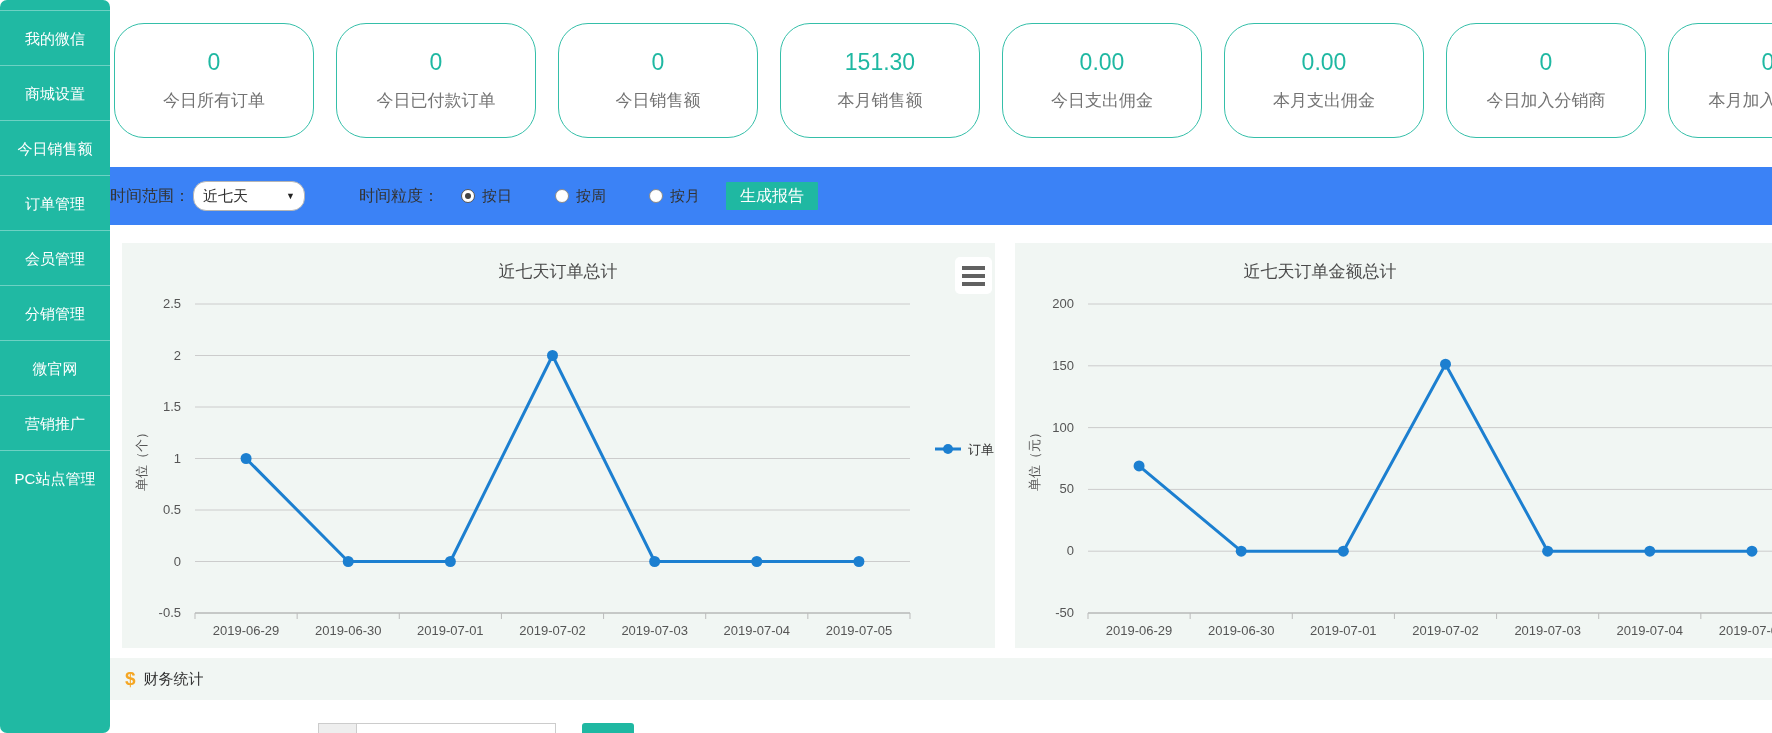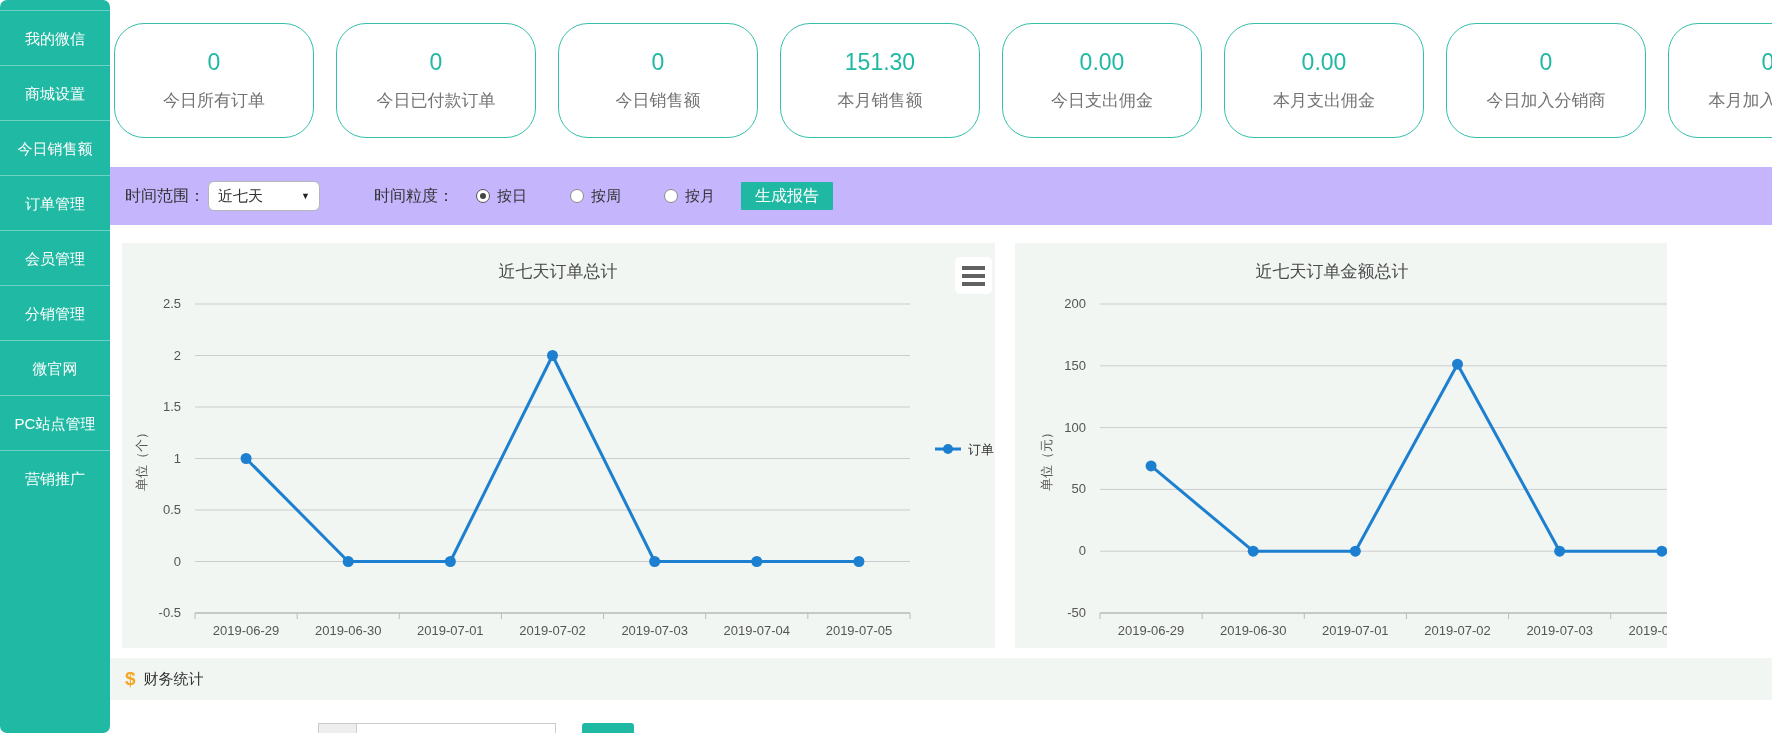--- a/index.html
+++ b/index.html
@@ -29,27 +29,27 @@
   }
   .stat-card {
     flex: 0 0 200px; height: 115px;
     border: 1px solid #35bfa9; border-radius: 30px; background: #fff;
     display: flex; flex-direction: column; align-items: center; justify-content: center;
   }
   .stat-value { font-size: 23px; color: #1fb8a2; }
   .stat-label { font-size: 17px; color: #737373; margin-top: 13px; }
   
   .filter-bar {
-    background: #c4b5fd; height: 58px;
-    display: flex; align-items: center; padding-left: 15px;
+    background: #3b82f6; height: 58px;
+    display: flex; align-items: center; 
   }
   .filter-label { font-size: 16px; color: #333; }
   .select-box {
     width: 112px; height: 30px; margin-left: 3px;
-    background: #fff; border: 1px solid #b5b5b5; border-radius: 6px;
+    background: #fff; border: 1px solid #b5b5b5; border-radius: 13px;
     display: flex; align-items: center; justify-content: space-between;
     padding: 0 9px; font-size: 15px; color: #333; cursor: pointer;
   }
   .select-caret { font-size: 9px; color: #222; }
   .gran-label { margin-left: 54px; }
   .radio-group { display: flex; align-items: center; margin-left: 22px; gap: 43px; }
   .radio { display: flex; align-items: center; gap: 7px; font-size: 15px; color: #333; cursor: pointer; }
   .radio-dot {
     width: 14px; height: 14px; border-radius: 50%;
     border: 1px solid #8a8a8a; background: #fff; position: relative;
@@ -62,21 +62,21 @@
   .generate-btn {
     margin-left: 26px; width: 92px; height: 28px;
     background: #1fb8a2; color: #fff; font-size: 16px;
     border: none; border-radius: 1px; cursor: pointer;
     font-family: inherit; line-height: 26px; text-align: center;
   }
   
   .charts-row { margin-top: 18px; display: flex; padding-left: 12px; }
   .chart-panel { background: #f1f6f3; height: 405px; position: relative; overflow: hidden; }
   .chart-panel.left  { width: 873px; margin-right: 20px; }
-  .chart-panel.right { width: 652px; padding-left: 12px; }
+  .chart-panel.right { width: 757px; }
   .menu-icon {
     position: absolute; right: 3px; top: 14px; width: 37px; height: 37px;
     background: #fff; border-radius: 5px; cursor: pointer;
     display: flex; flex-direction: column; align-items: center; justify-content: center; gap: 4px;
   }
   .menu-icon .bar { width: 23px; height: 4px; background: #616161; }
   
   .finance-bar {
     margin-top: 10px; background: #f1f6f3; height: 42px;
     display: flex; align-items: center; padding-left: 15px;
@@ -95,22 +95,22 @@
 
 <div class="sidebar">
   <div class="sidebar-stub"></div>
   <div class="sidebar-item">我的微信</div>
   <div class="sidebar-item">商城设置</div>
   <div class="sidebar-item">今日销售额</div>
   <div class="sidebar-item">订单管理</div>
   <div class="sidebar-item">会员管理</div>
   <div class="sidebar-item">分销管理</div>
   <div class="sidebar-item">微官网</div>
+  <div class="sidebar-item">营销推广</div>
   <div class="sidebar-item">PC站点管理</div>
-  <div class="sidebar-item">营销推广</div>
 </div>
 
 <div class="main">
 
   <div class="cards-row">
     <div class="stat-card">
       <div class="stat-value">0</div>
       <div class="stat-label">今日所有订单</div>
     </div>
     <div class="stat-card">

